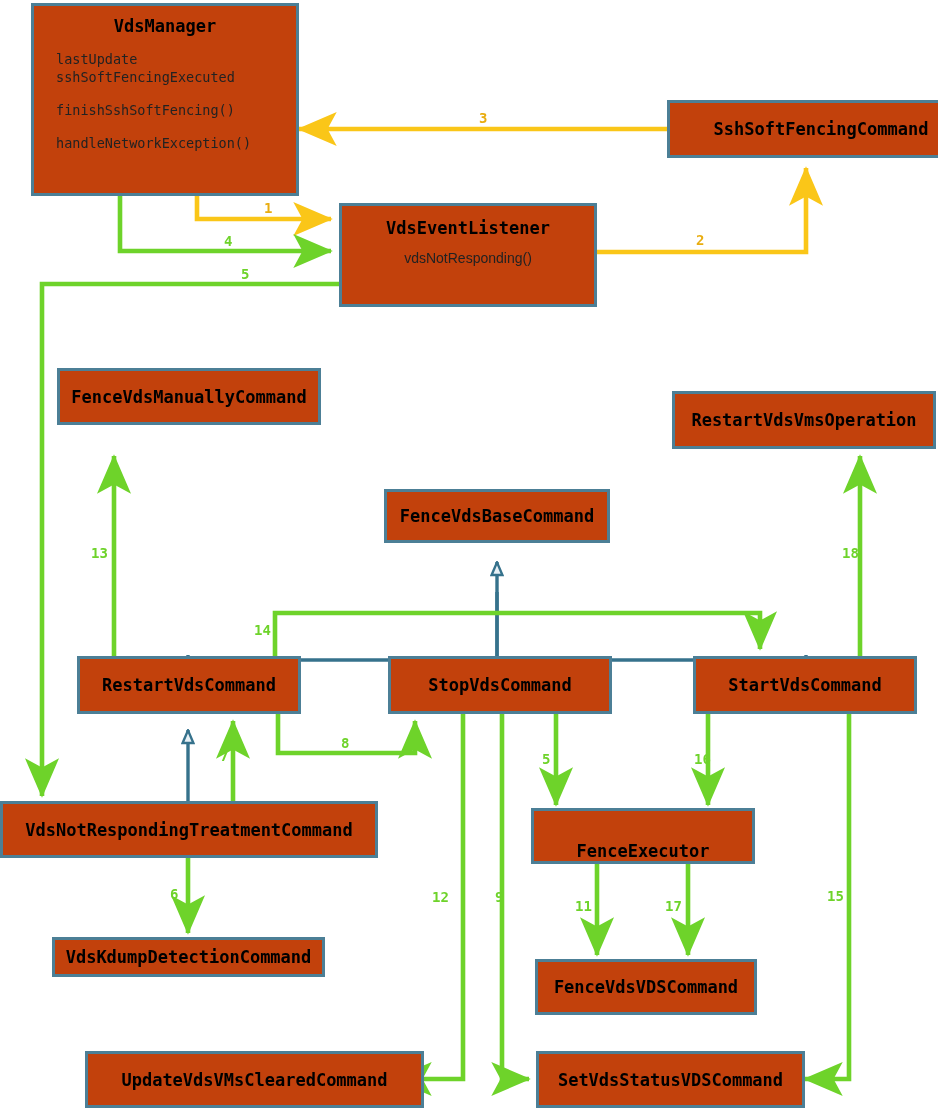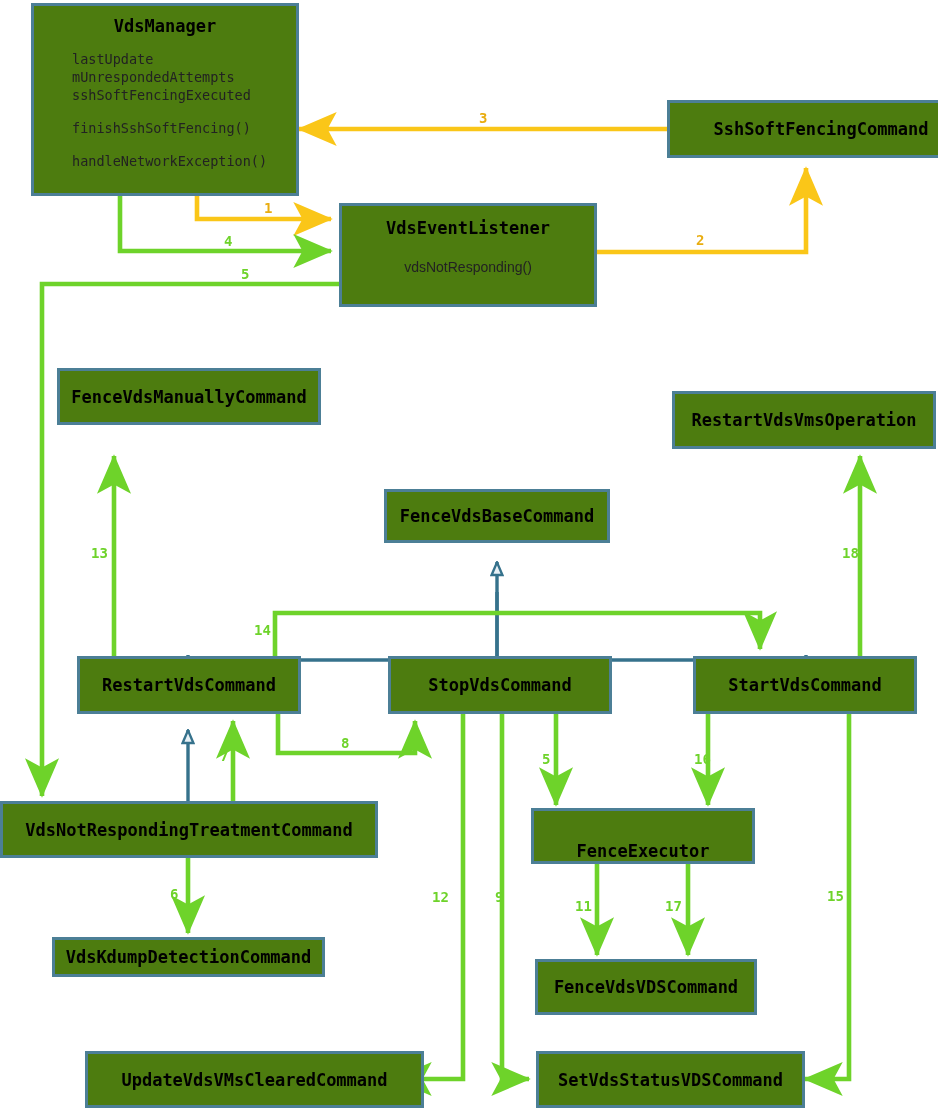--- a/index.html
+++ b/index.html
@@ -18,21 +18,21 @@
   svg.layer {
     position: absolute;
     left: 0;
     top: 0;
     width: 938px;
     height: 1110px;
   }
   .cls-box {
     position: absolute;
     box-sizing: border-box;
-    background: #4d7c0f;
+    background: #c2410c;
     border: 3px solid #4c7f96;
     display: flex;
     flex-direction: column;
     align-items: center;
     justify-content: center;
   }
   .cls-title {
     font-family: "DejaVu Sans Mono", "Liberation Mono", monospace;
     font-weight: bold;
     font-size: 17px;
@@ -43,21 +43,21 @@
   }
   .cls-box.tall {
     align-items: stretch;
     justify-content: flex-start;
     padding: 10px 0 0 0;
   }
   .cls-box.tall .cls-title {
     margin-bottom: 14px;
   }
   .member-list {
-    padding-left: 38px;
+    padding-left: 22px;
   }
   .member {
     font-family: "DejaVu Sans Mono", "Liberation Mono", monospace;
     font-size: 13.5px;
     color: #222222;
     line-height: 18px;
     white-space: nowrap;
   }
   .member.gap-before {
     margin-top: 15px;
@@ -156,29 +156,28 @@
       <path d="M688,864 L688,955" stroke="#6ed32a" stroke-width="4.6" marker-end="url(#arw-green)"></path>
 
       <path d="M860,657 L860,456" stroke="#6ed32a" stroke-width="4.6" marker-end="url(#arw-green)"></path>
     </g>
   </svg>
 
   <div class="cls-box tall" style="left:31px; top:3px; width:268px; height:193px;">
     <div class="cls-title">VdsManager</div>
     <div class="member-list">
       <div class="member">lastUpdate</div>
-      <div class="member">mUnrespondedAttempts</div>
       <div class="member">sshSoftFencingExecuted</div>
       <div class="member gap-before">finishSshSoftFencing()</div>
       <div class="member gap-before">handleNetworkException()</div>
     </div>
   </div>
 
   <div class="cls-box tall" style="left:339px; top:203px; width:258px; height:104px; padding-top:12px;">
-    <div class="cls-title" style="margin-bottom:21px;">VdsEventListener</div>
+    <div class="cls-title" style="margin-bottom:12px;">VdsEventListener</div>
     <div class="method-row">vdsNotResponding()</div>
   </div>
 
   <div class="cls-box" style="left:667px; top:100px; width:308px; height:58px;">
     <div class="cls-title">SshSoftFencingCommand</div>
   </div>
 
   <div class="cls-box" style="left:57px; top:368px; width:264px; height:57px;">
     <div class="cls-title">FenceVdsManuallyCommand</div>
   </div>

